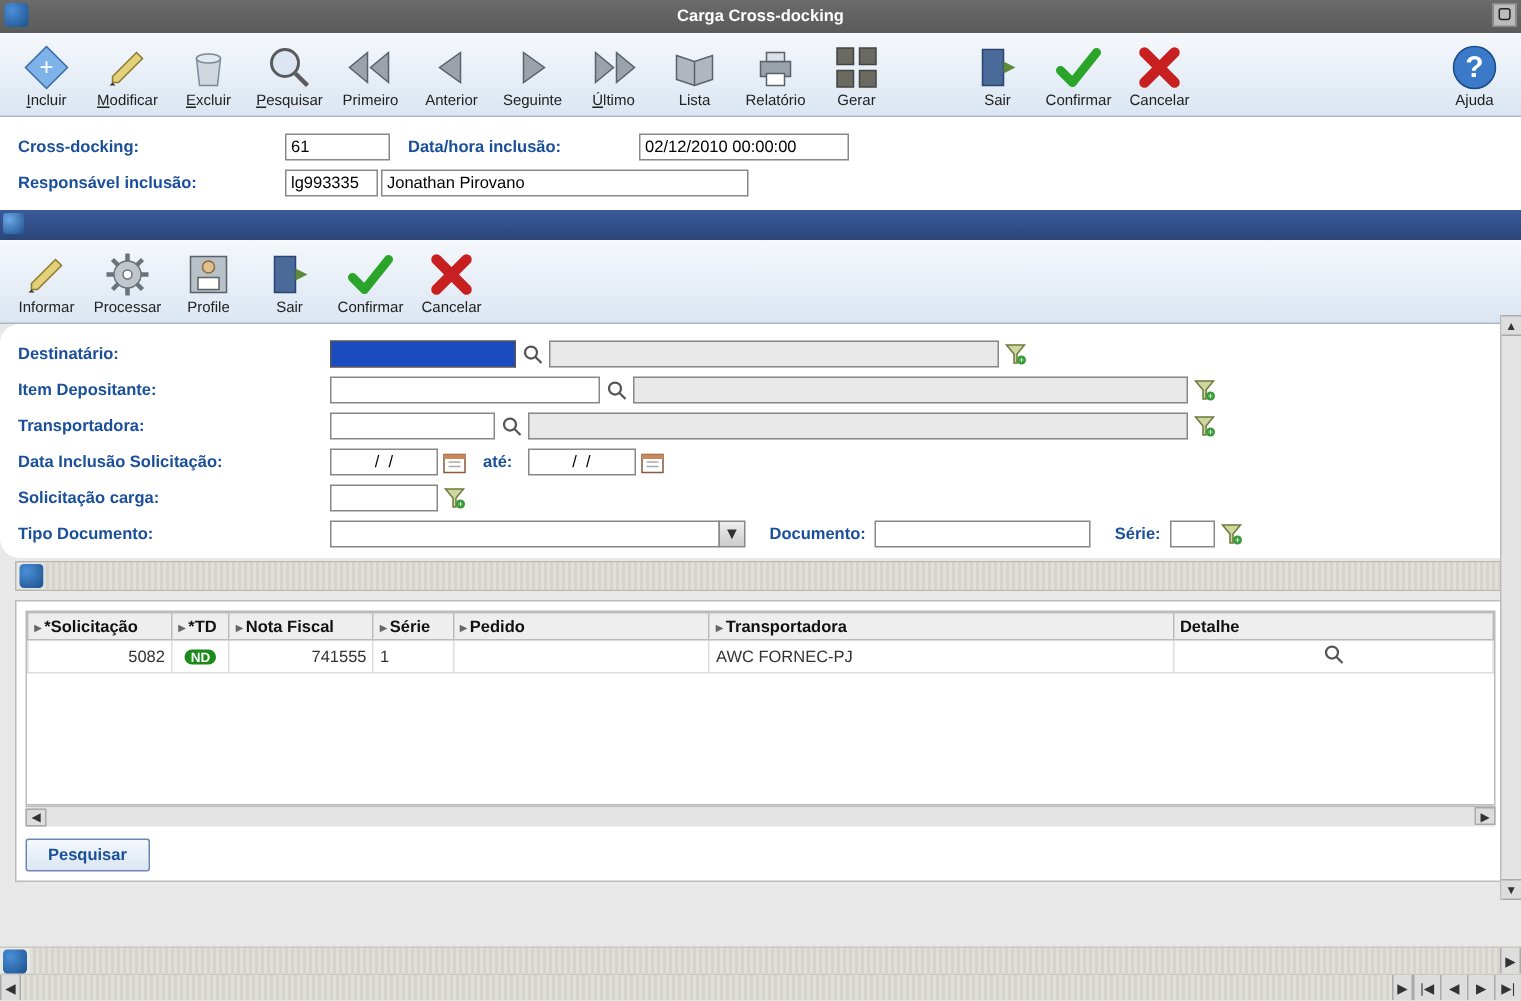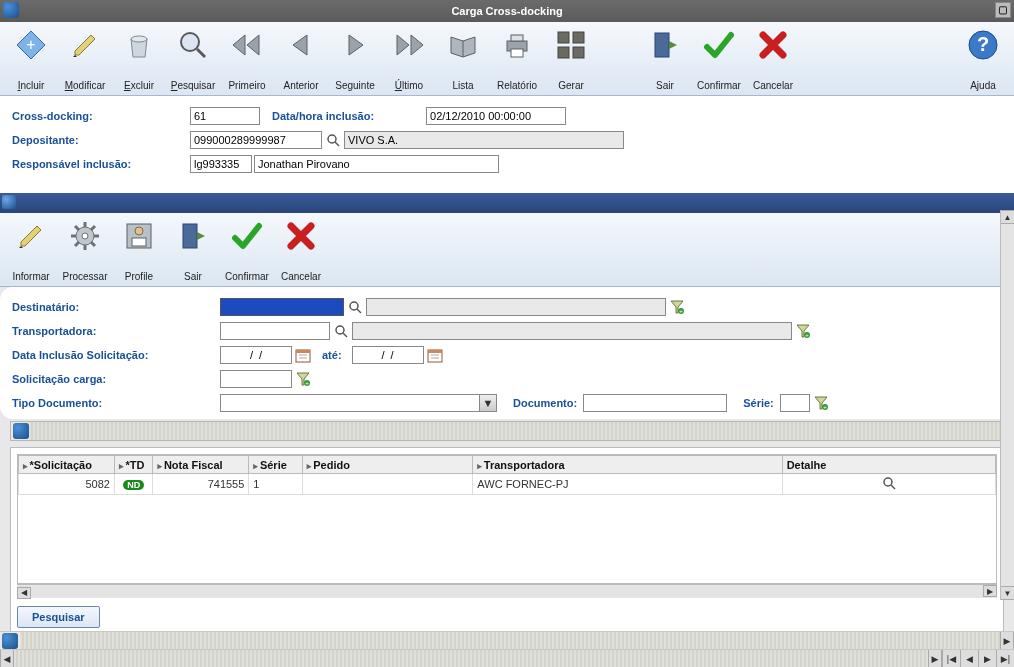--- a/index.html
+++ b/index.html
@@ -54,27 +54,27 @@
     padding: 2px 0;
     cursor: pointer;
     font-size: 10px;
     color: #222;
     user-select: none;
   }
   .tbtn-ico {
     width: 34px; height: 34px;
     display: flex; align-items: center; justify-content: center;
   }
-  .tbtn-label { margin-top: 18px; white-space: nowrap; }
+  .tbtn-label { margin-top: 0; white-space: nowrap; }
   .tbtn-label u { text-decoration: underline; }
   .spacer { flex: 1; }
   .help-block { margin-left: auto; }
   .form-pane {
     background: #fff;
-    padding: 8px 12px 17px 12px;
+    padding: 8px 12px 6px 12px;
   }
   .row {
     display: flex;
     align-items: center;
     height: 24px;
     margin-bottom: 0px;
   }
   .lbl-blue {
     color: #1a4f9a;
     font-weight: bold;
@@ -433,31 +433,20 @@
   </div>
 </div>
 
 <div class="form-pane">
   <div class="row">
     <span class="lbl-blue">Cross-docking:</span>
     <input class="txt" style="width: 70px;" value="61">
     <span class="lbl-blue" style="width:auto;margin-left:12px;margin-right:10px">Data/hora inclusão:</span>
     <span style="width:42px"></span>
     <input class="txt" style="width: 140px;" value="02/12/2010 00:00:00">
-  </div>
-  <div class="row">
-    <span class="lbl-blue">Depositante:</span>
-    <input class="txt" style="width: 132px;" value="099000289999987">
-    <span class="mag">
-      <svg width="14" height="14">
-          <circle cx="6" cy="6" r="4" fill="none" stroke="#555" stroke-width="1.5"></circle>
-          <line x1="9" y1="9" x2="13" y2="13" stroke="#555" stroke-width="1.5"></line>
-        </svg>
-    </span>
-    <input class="txt txt-gray" style="width: 280px;" value="VIVO S.A.">
   </div>
   <div class="row">
     <span class="lbl-blue">Responsável inclusão:</span>
     <input class="txt" style="width: 62px;" value="lg993335">
     <input class="txt" style="width: 245px; margin-left: 2px;" value="Jonathan Pirovano">
   </div>
 </div>
 
 <div class="sub-titlebar">
   <span class="left-icon"></span>
@@ -533,20 +522,38 @@
   <div class="row">
     <span class="label-blue2">Destinatário:</span>
     <input class="txt input-selected" style="width: 124px;">
     <span class="mag">
         <svg width="14" height="14">
           <circle cx="6" cy="6" r="4" fill="none" stroke="#555" stroke-width="1.5"></circle>
           <line x1="9" y1="9" x2="13" y2="13" stroke="#555" stroke-width="1.5"></line>
         </svg>
       </span>
     <input class="txt txt-gray" style="width: 300px;">
+    <span class="tiny-icon">
+        <svg width="16" height="16">
+          <polygon points="2,2 14,2 9,8 9,14 7,14 7,8" fill="#cfd6a0" stroke="#6a7a3a"></polygon>
+          <circle cx="12" cy="12" r="3" fill="#3a9a3a"></circle>
+          <text x="12" y="14" text-anchor="middle" font-size="6" fill="#fff">+</text>
+        </svg>
+      </span>
+  </div>
+  <div class="row">
+    <span class="label-blue2">Item Depositante:</span>
+    <input class="txt" style="width: 180px;">
+    <span class="mag">
+        <svg width="14" height="14">
+          <circle cx="6" cy="6" r="4" fill="none" stroke="#555" stroke-width="1.5"></circle>
+          <line x1="9" y1="9" x2="13" y2="13" stroke="#555" stroke-width="1.5"></line>
+        </svg>
+      </span>
+    <input class="txt txt-gray" style="width: 370px;">
     <span class="tiny-icon">
         <svg width="16" height="16">
           <polygon points="2,2 14,2 9,8 9,14 7,14 7,8" fill="#cfd6a0" stroke="#6a7a3a"></polygon>
           <circle cx="12" cy="12" r="3" fill="#3a9a3a"></circle>
           <text x="12" y="14" text-anchor="middle" font-size="6" fill="#fff">+</text>
         </svg>
       </span>
   </div>
   <div class="row">
     <span class="label-blue2">Transportadora:</span>

